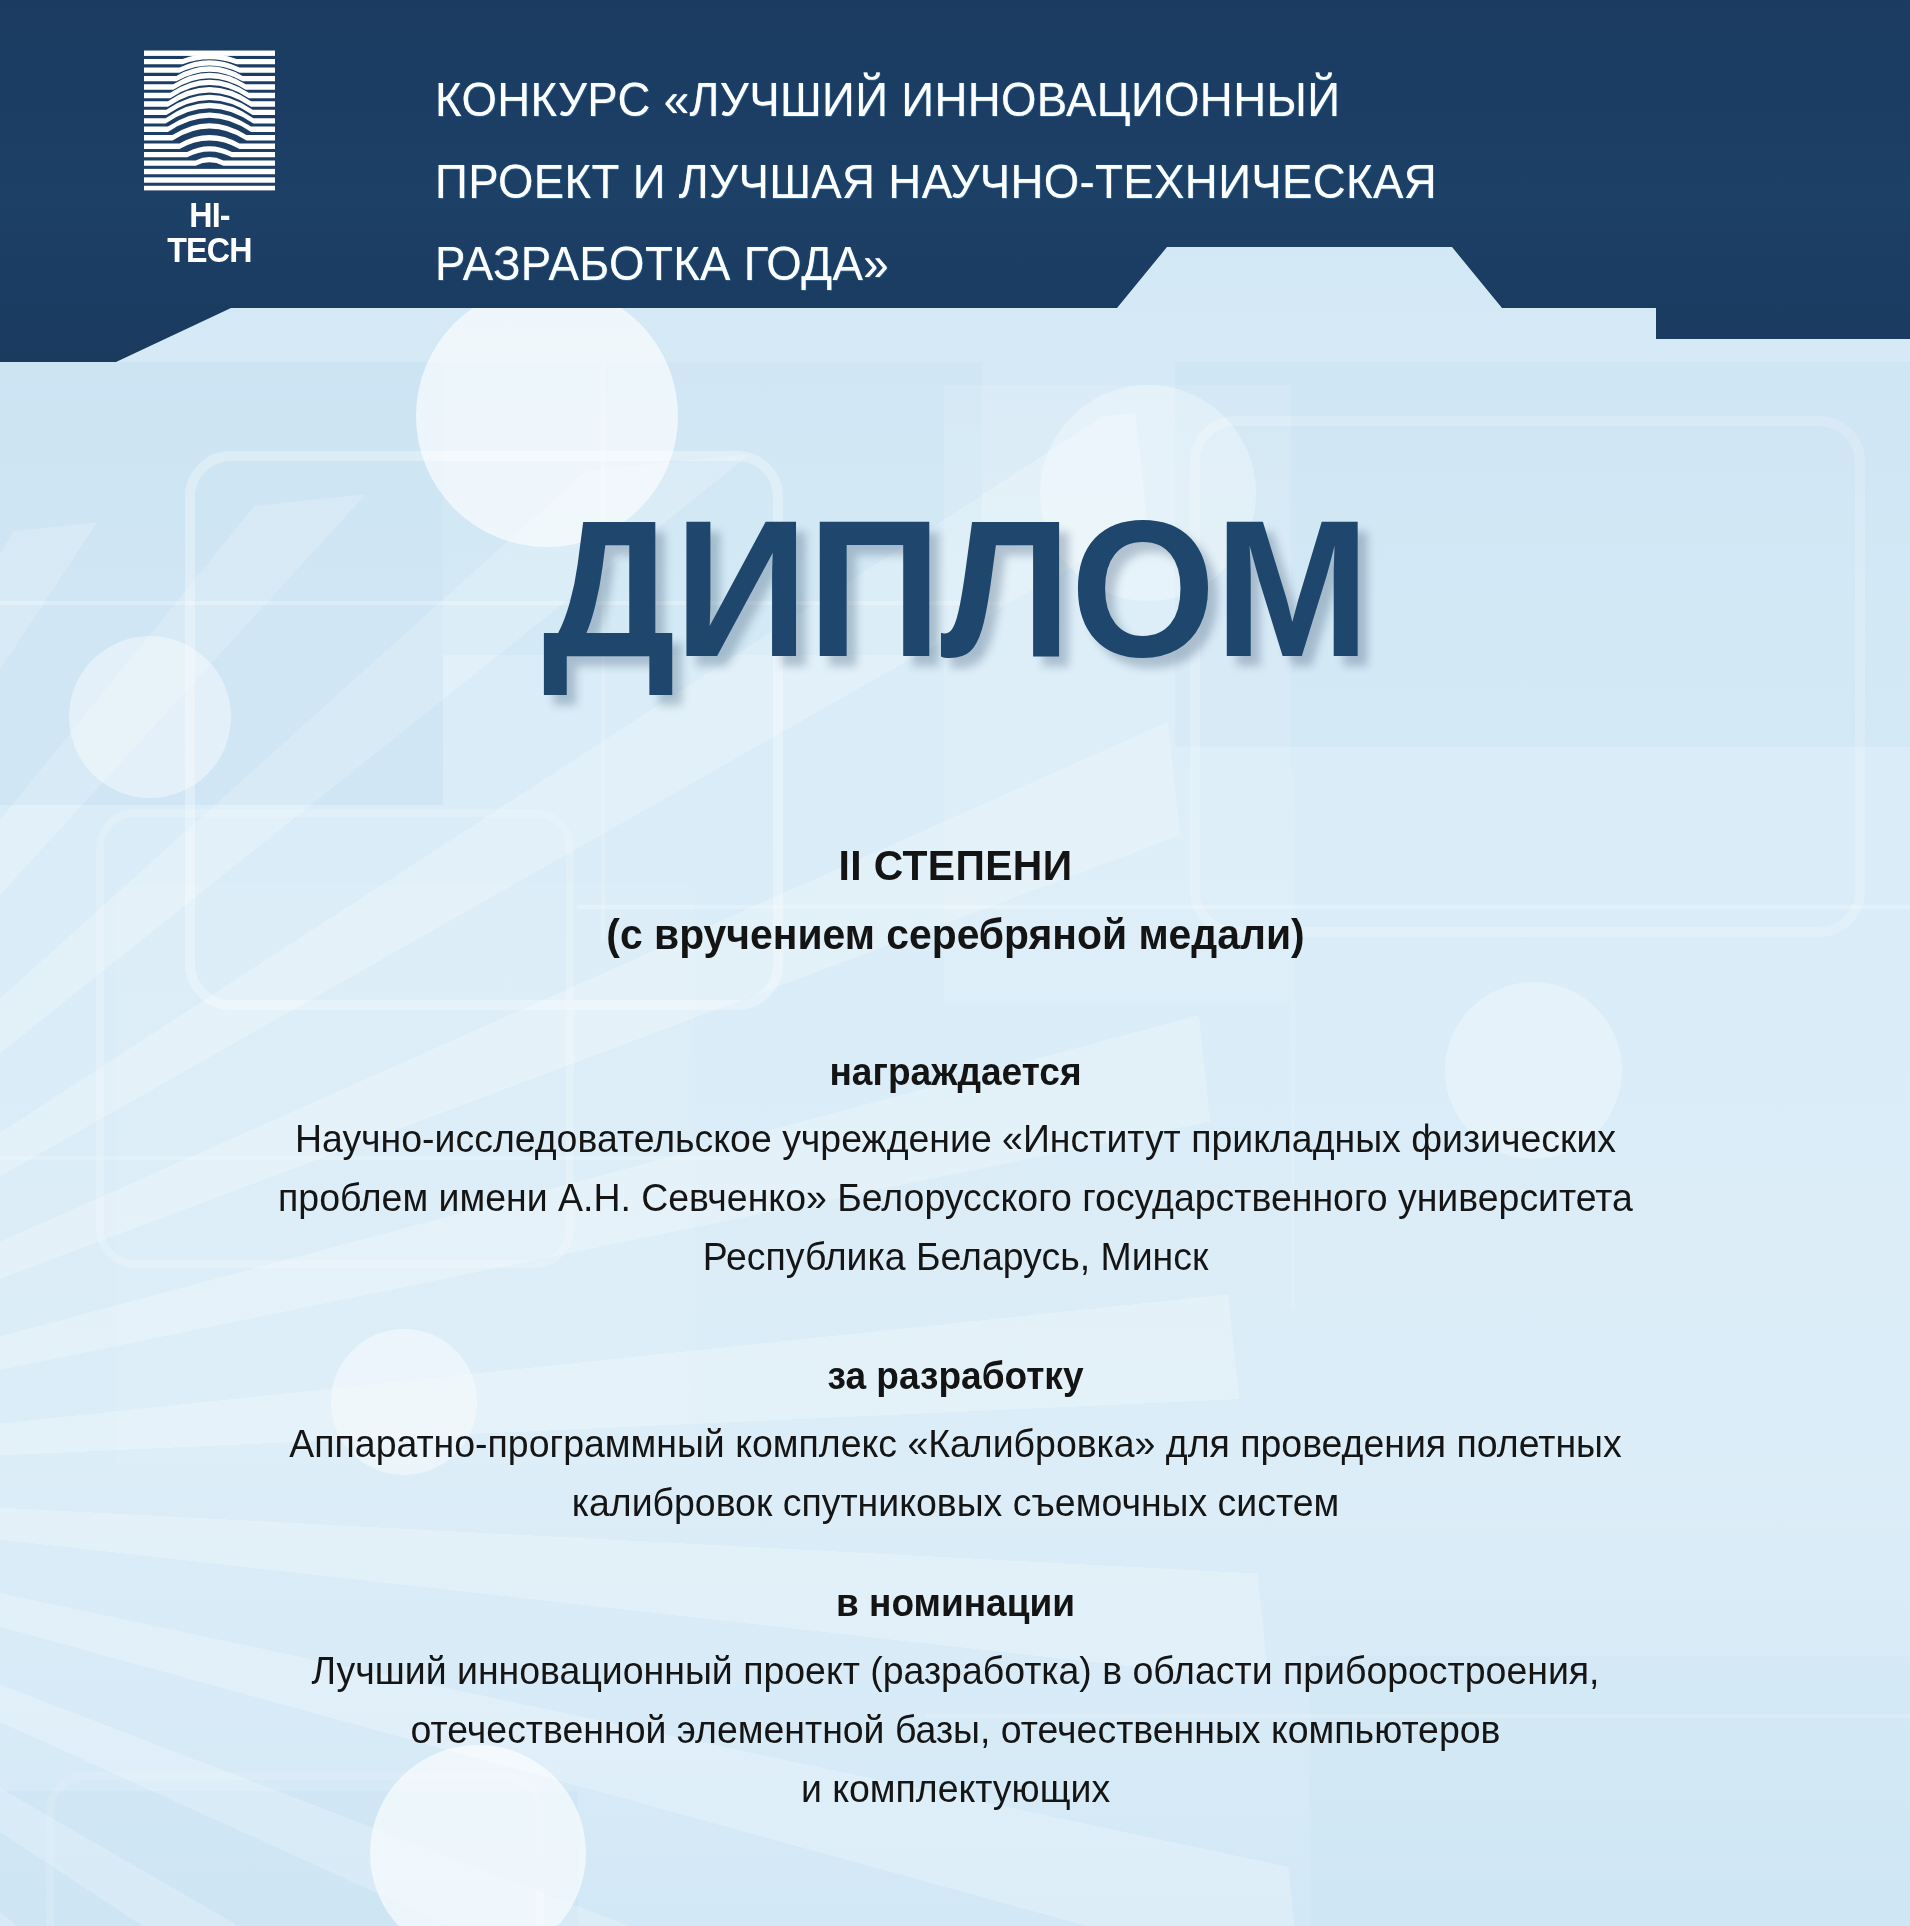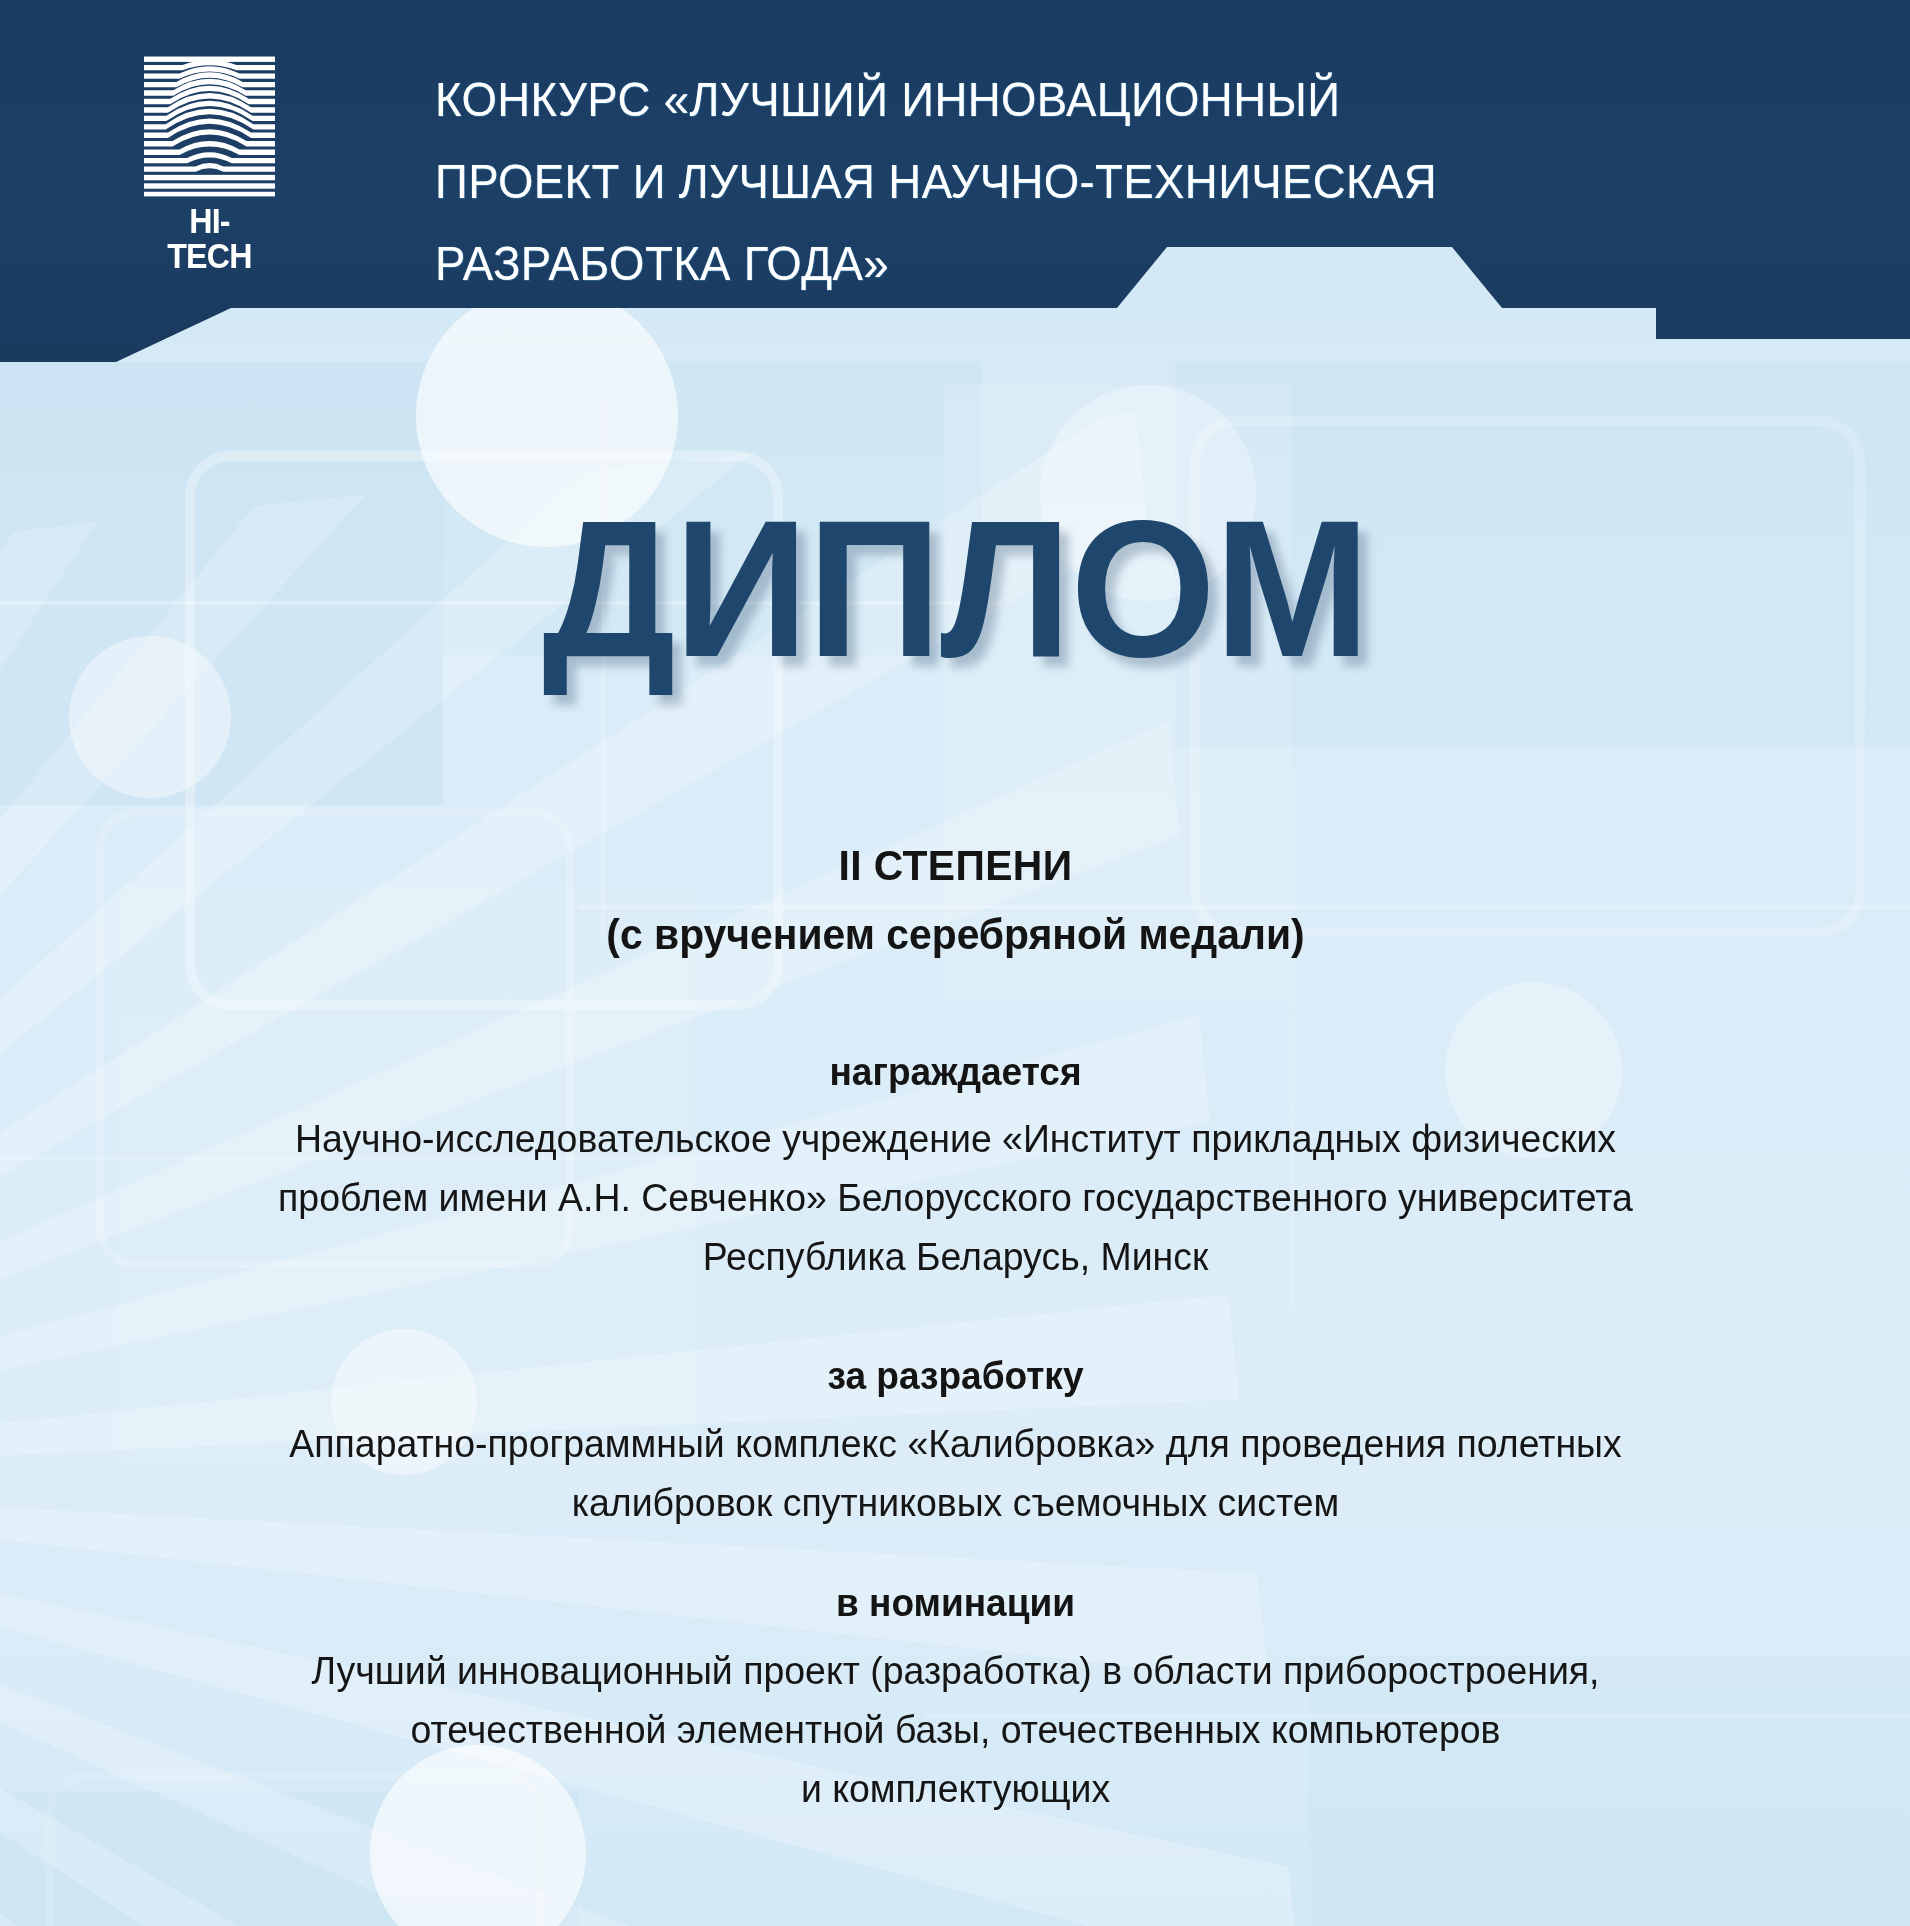--- a/index.html
+++ b/index.html
@@ -40,21 +40,21 @@
   .header{
     position:absolute;left:0;top:0;width:1911px;height:362px;
     background:linear-gradient(180deg,#1b3b60 0%,#1d4067 55%,#1a3a5e 100%);
     clip-path:polygon(
       0 0, 1911px 0, 1911px 339px,
       1656px 339px, 1656px 308px,
       1502px 308px, 1452px 247px,
       1167px 247px, 1117px 308px,
       231px 308px, 116px 362px, 0 362px);
   }
-  .logo{position:absolute;left:144px;top:55px;width:131px;height:181px;}
+  .logo{position:absolute;left:144px;top:49px;width:131px;height:181px;}
   .logo .bars{position:absolute;left:0;top:0;width:131px;height:146px;}
   .logo-word{
     position:absolute;left:0;top:148px;width:131px;
     color:#fff;font-weight:bold;font-size:35px;letter-spacing:-0.8px;
     text-align:center;line-height:1;
     font-family:"Liberation Sans Narrow","Liberation Sans",sans-serif;
     transform:scaleX(.92);
   }
   .htitle{
     position:absolute;left:435px;top:58px;width:1348px;

